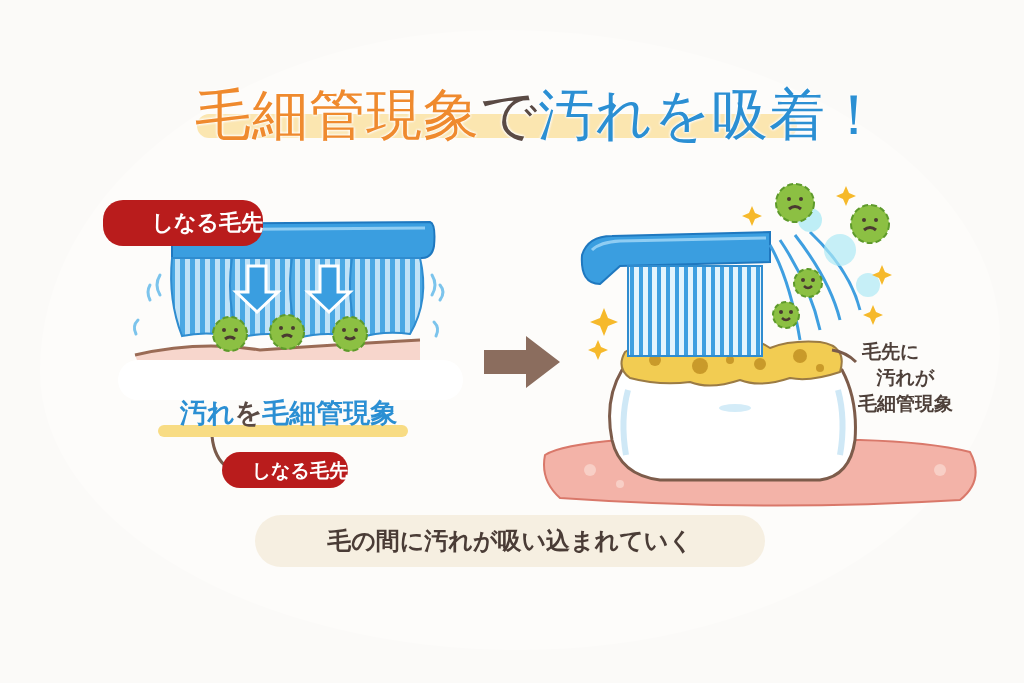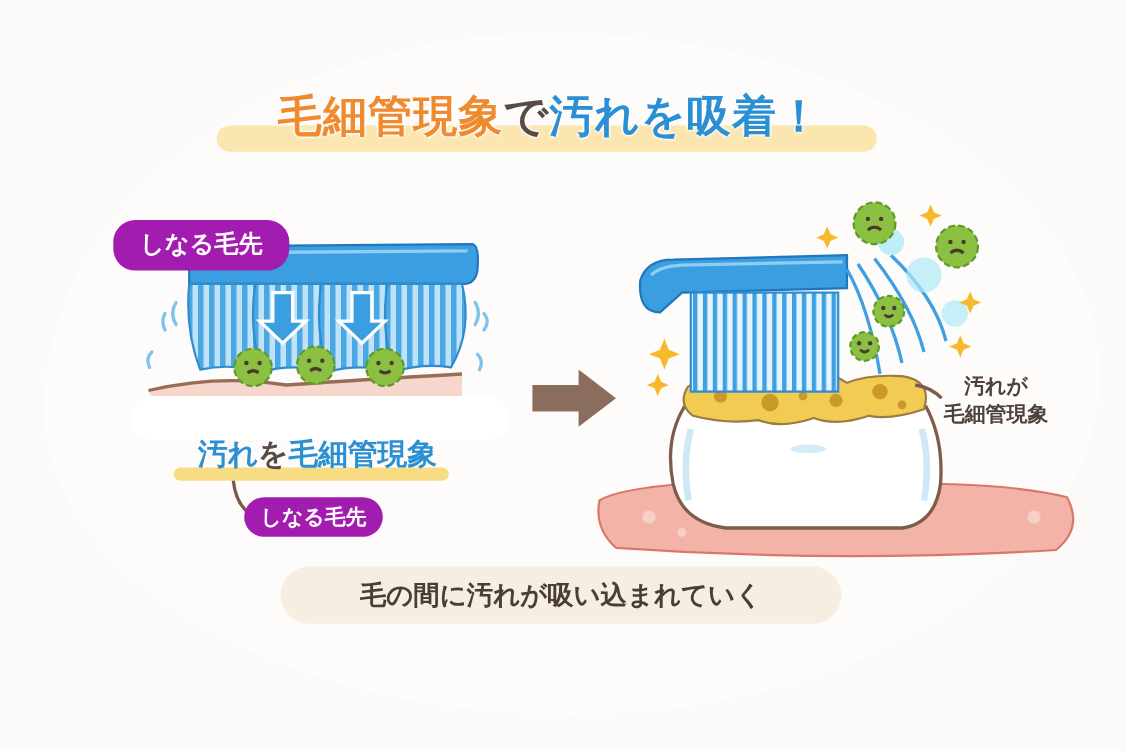--- a/index.html
+++ b/index.html
@@ -14,30 +14,30 @@
       position: absolute; left: 40px; top: 30px; width: 960px; height: 620px;
       background: #fdfcfa; border-radius: 48% 52% 50% 50% / 55% 50% 50% 45%;
     }
     .title-wrap { position: absolute; left: 195px; top: 78px; width: 610px; height: 70px; }
     .title-band {
       position: absolute; left: 2px; top: 36px; width: 600px; height: 24px;
       background: #fbe6b0; border-radius: 12px;
     }
     .title {
       position: absolute; left: 0; top: 0; width: 610px; text-align: center;
-      font-size: 40px; font-weight: bold; letter-spacing: 1px; white-space: nowrap;
+      font-size: 56px; font-weight: normal; letter-spacing: 1px; white-space: nowrap;
       text-shadow: 0 0 3px #fff, 0 0 3px #fff, 0 0 3px #fff;
     }
     .t-orange { color: #ef8a2e; }
     .t-dark { color: #5a4a44; }
     .t-blue { color: #2b8fd3; }
 
     .pill-brown {
-      position: absolute; background: #a21caf; color: #fff; font-weight: bold;
-      border-radius: 20px; text-align: center; white-space: nowrap;
+      position: absolute; background: #b91c1c; color: #fff; font-weight: bold;
+      border-radius: 20px; text-align: right; white-space: nowrap;
     }
     .pill-top { left: 103px; top: 200px; width: 160px; height: 46px; line-height: 46px; font-size: 22px; }
     .pill-bottom { left: 222px; top: 452px; width: 126px; height: 36px; line-height: 36px; font-size: 19px; }
 
     .draw-svg { position: absolute; left: 0; top: 0; }
 
     .pull-text {
       position: absolute; left: 180px; top: 395px; font-size: 27px; font-weight: bold;
       white-space: nowrap;
     }
@@ -220,18 +220,19 @@
   <div class="pull-text">
     <span class="t-blue">汚れ</span><span class="t-dark">を</span><span class="t-blue">毛細管現象</span>
   </div>
   <div class="pill-brown pill-bottom">しなる毛先</div>
 
   <svg class="arrow-right" width="80" height="56" viewBox="0 0 80 56">
     <path d="M2 16 L44 16 L44 2 L78 28 L44 54 L44 40 L2 40 Z" fill="#8b6d5e"></path>
   </svg>
 
   <div class="side-label">
+    <div>毛先に</div>
     <div class="line2">汚れが</div>
     <div class="line3">毛細管現象</div>
   </div>
 
   <div class="caption-pill">毛の間に汚れが吸い込まれていく</div>
 </div>
 
 </body></html>

